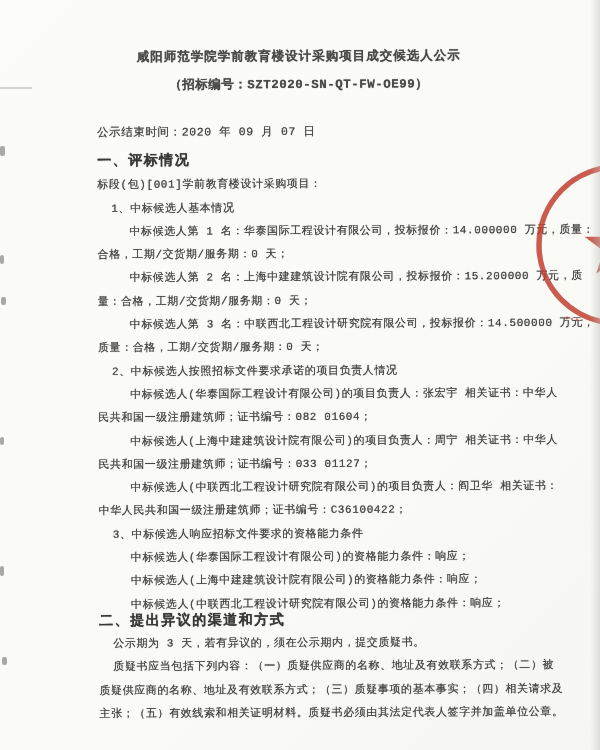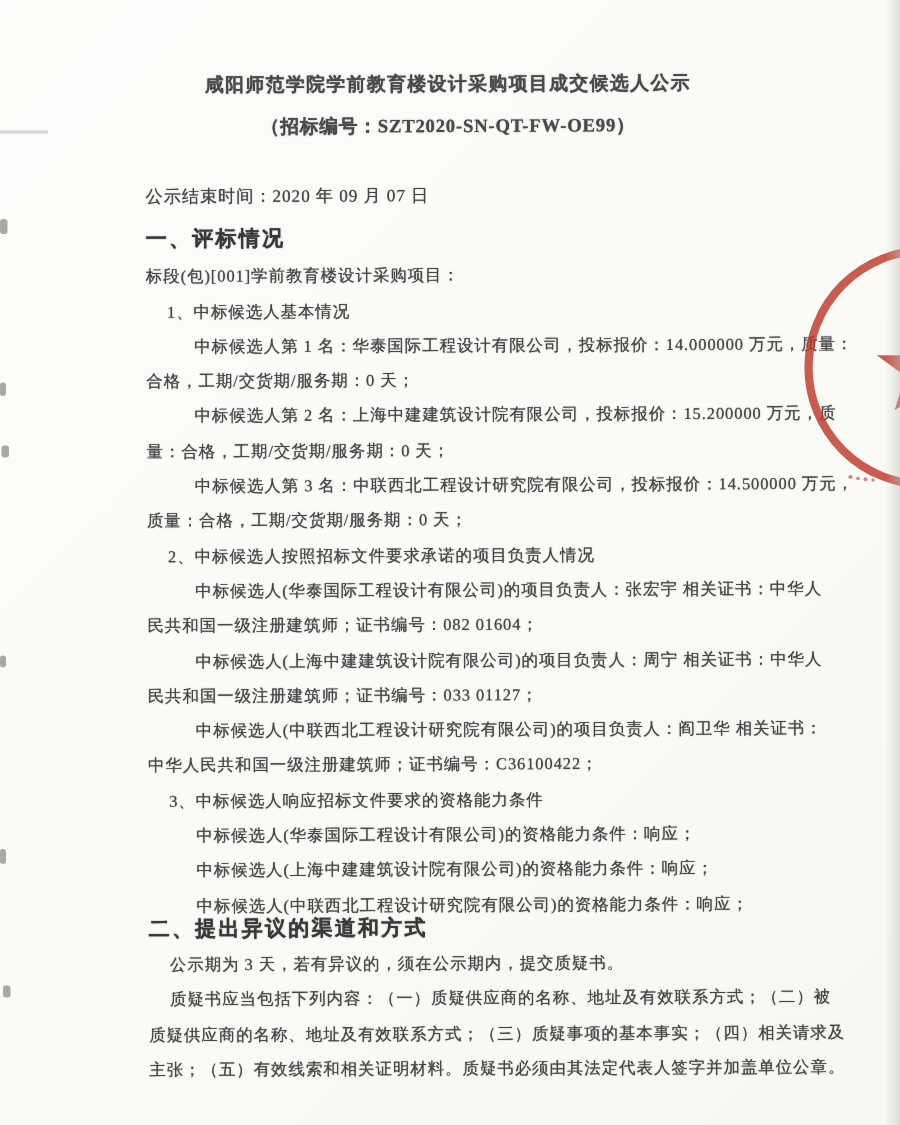--- a/index.html
+++ b/index.html
@@ -1,20 +1,20 @@
 <!DOCTYPE html>
 <html><head>
 <meta charset="utf-8">
 <style>
   html,body { margin:0; padding:0; background:#888; }
   .page {
     position:relative; width:600px; height:750px; margin:0 auto;
     background:linear-gradient(135deg,#fcfcfa 0%,#fafaf7 60%,#f6f6f3 100%);
     overflow:hidden;
-    font-family:Liberation Serif, serif;
+    font-family:Liberation Mono, monospace;
     color:#454545;
   }
   .doc { position:absolute; left:0; top:0; width:600px; transform:rotate(-0.25deg); }
   .title {
     margin-top:48px; text-align:center; font-size:12.5px; font-weight:bold;
     letter-spacing:1px; color:#4a4a4a; text-shadow:0 0 0.8px rgba(70,70,70,.85);
   }
   .subtitle {
     margin-top:11px; text-align:center; font-size:12.5px; font-weight:bold;
     letter-spacing:.5px; color:#4a4a4a; text-shadow:0 0 0.8px rgba(70,70,70,.85);

